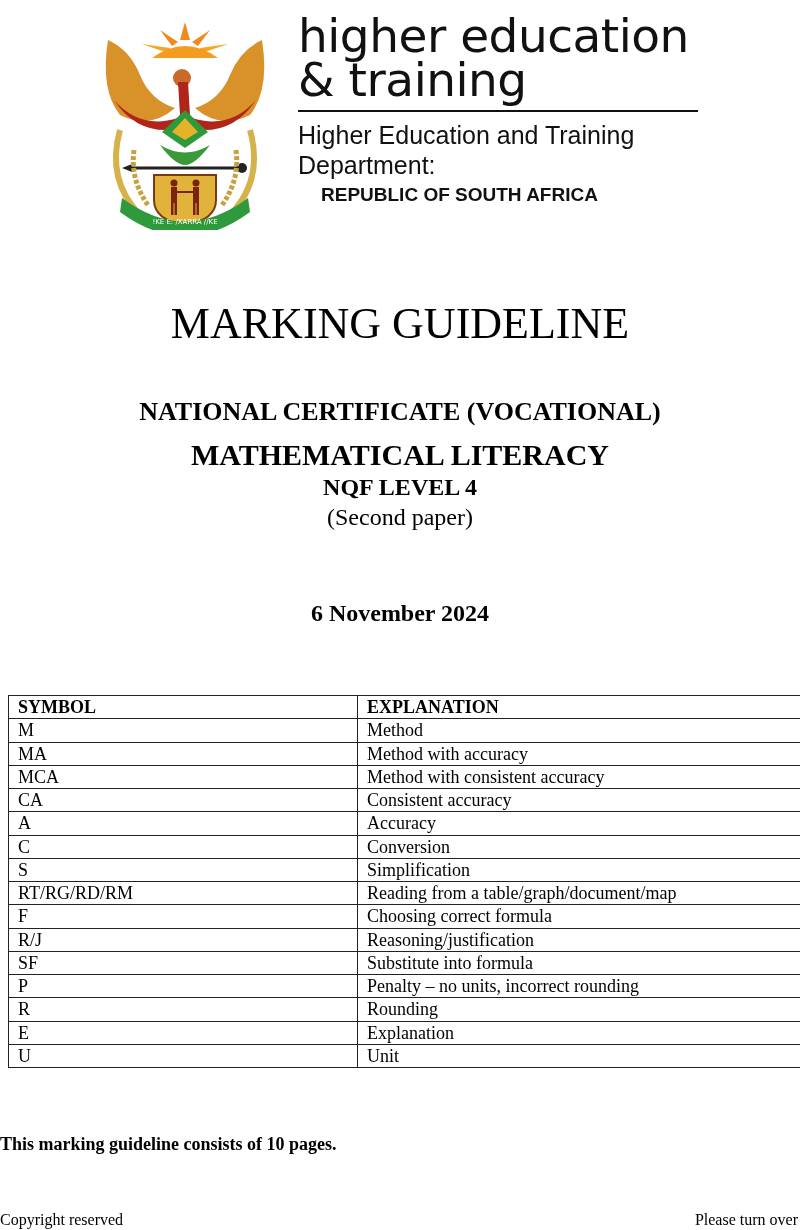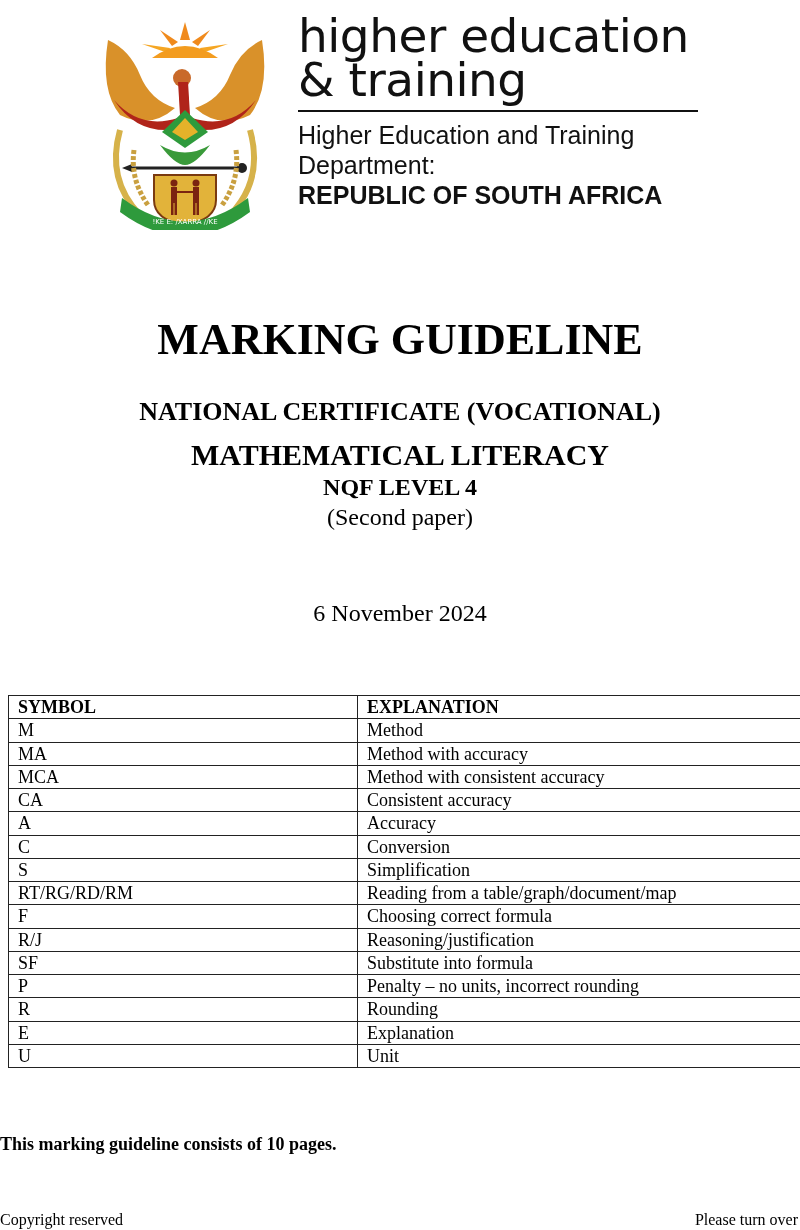--- a/index.html
+++ b/index.html
@@ -12,29 +12,29 @@
     .brand { position: absolute; left: 298px; top: 14px; width: 402px; }
     .brand-main {
       font-family: "DejaVu Sans", sans-serif; font-size: 47px; line-height: 44px;
       letter-spacing: -0.5px; color: #111;
     }
     .brand-rule { height: 2px; background: #111; margin: 8px 0 8px 0; width: 400px; }
     .brand-dept {
       font-family: "Liberation Sans", sans-serif; font-size: 25px; line-height: 30px; color: #111;
     }
     .brand-country {
-      font-family: "Liberation Sans", sans-serif; font-size: 25px; line-height: 30px; font-weight: bold; color: #111;
+      font-family: "Liberation Sans", sans-serif; font-size: 19px; line-height: 30px; font-weight: bold; color: #111; margin-left: 23px;
     }
     .title-block { position: absolute; left: 0; width: 800px; text-align: center; }
-    .t-main { top: 314px; font-size: 44px; font-weight: bold; line-height: 52px; }
+    .t-main { top: 298px; font-size: 44px; font-weight: normal; line-height: 52px; }
     .t-cert { top: 396px; font-size: 26px; font-weight: bold; line-height: 32px; }
     .t-subject { top: 437px; font-size: 30px; font-weight: bold; line-height: 36px; }
     .t-level { top: 472px; font-size: 24px; font-weight: bold; line-height: 30px; }
     .t-paper { top: 502px; font-size: 24px; line-height: 30px; }
-    .t-date { top: 597px; font-size: 24px; font-weight: normal; line-height: 32px; }
+    .t-date { top: 597px; font-size: 24px; font-weight: bold; line-height: 32px; }
 
     table.symbols {
       position: absolute; left: 8px; top: 695px; width: 800px;
       border-collapse: collapse; font-size: 18px;
     }
     table.symbols td, table.symbols th {
       border: 1px solid #222; height: 22.25px; padding: 0 0 0 9px;
       text-align: left; vertical-align: middle; line-height: 20px; font-weight: normal;
     }
     table.symbols th { font-weight: bold; }

